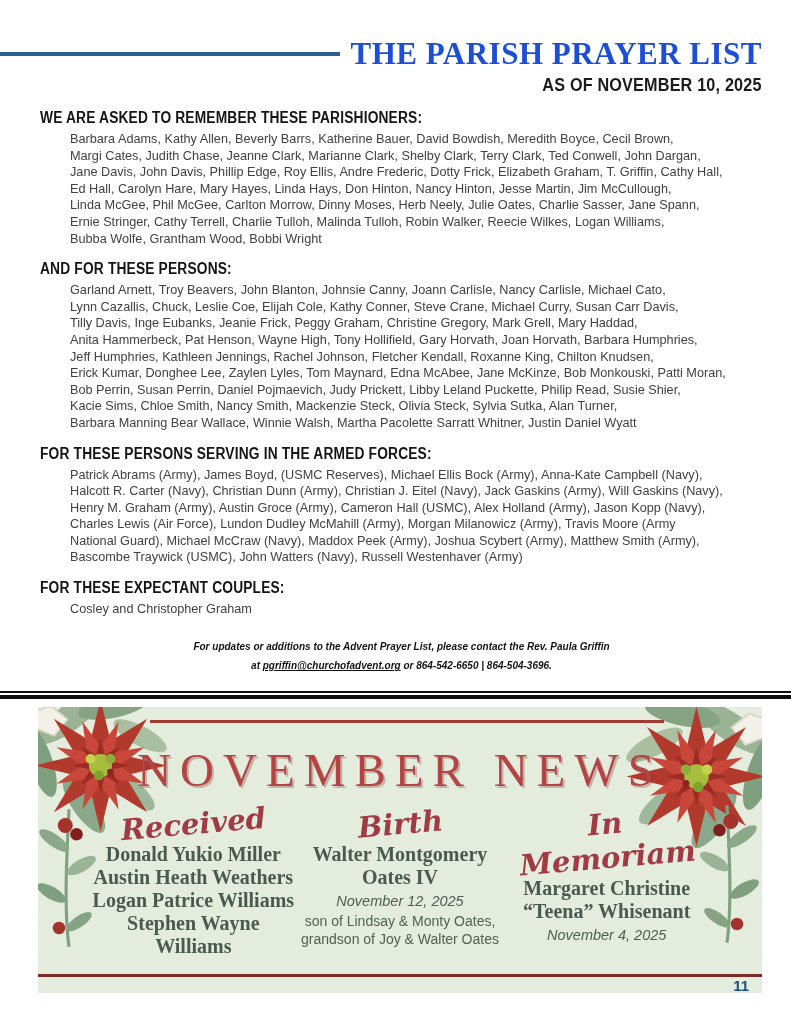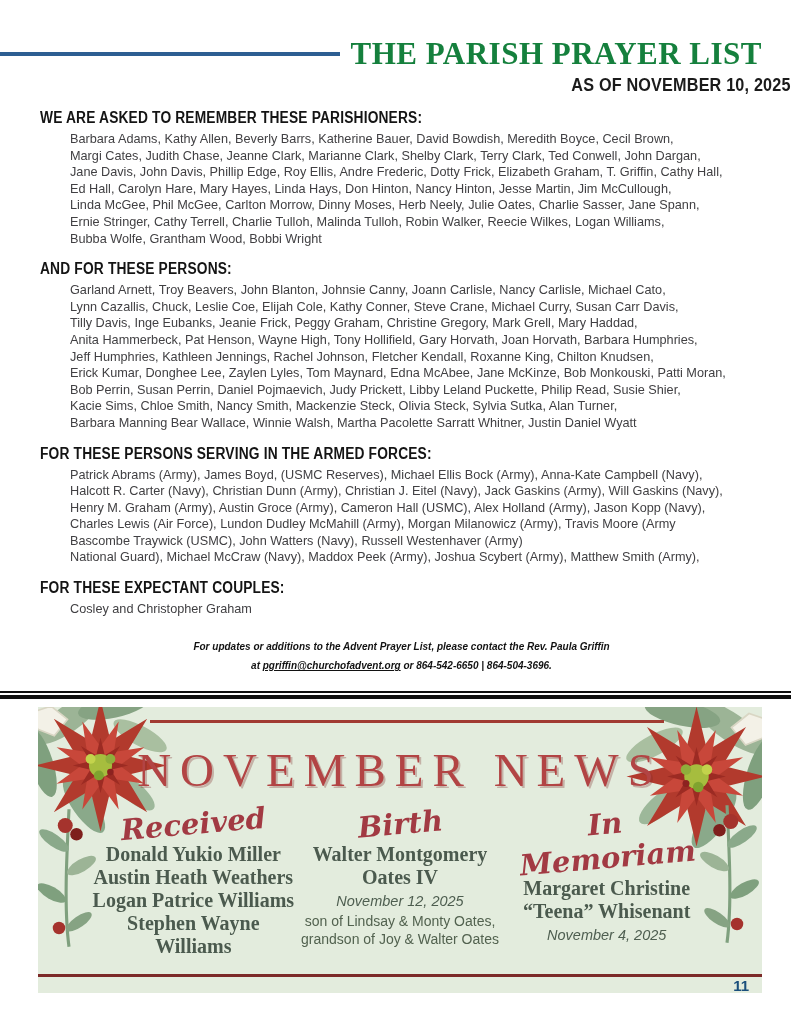--- a/index.html
+++ b/index.html
@@ -7,24 +7,24 @@
   .page {
     width:791px; height:1024px; position:relative; background:#ffffff;
     font-family:"Liberation Sans", sans-serif; overflow:hidden; margin:0 auto;
   }
 
   
   .header-row { display:flex; align-items:center; margin-top:36px; }
   .header-rule { flex:1; height:4px; background:#2d5e92; margin-right:10px; }
   .page-title {
     font-family:"Liberation Serif", serif; font-weight:700; font-size:31px;
-    color:#15803d; letter-spacing:0.5px; padding-right:29px; white-space:nowrap;
+    color:#1d4ed8; letter-spacing:0.5px; padding-right:29px; white-space:nowrap;
   }
   .as-of {
-    text-align:right; font-weight:700; font-size:18px;
+    text-align:right; padding-right:29px; font-weight:700; font-size:18px;
     color:#1b1b1b; letter-spacing:0.2px; margin-top:3px;
   }
   .as-of span { display:inline-block; transform:scaleX(0.9); transform-origin:right center; }
 
   
   .content { padding:0 28px 0 40px; }
   .section { margin-top:13px; }
   .section-heading {
     font-weight:700; font-size:16px; color:#141414; white-space:nowrap;
     transform:scaleX(0.86); transform-origin:left center; letter-spacing:0.2px;
@@ -159,22 +159,22 @@
         </div>
     </div>
 
     <div class="section">
       <div class="section-heading">FOR THESE PERSONS SERVING IN THE ARMED FORCES:</div>
       <div class="section-lines">
           <div>Patrick Abrams (Army), James Boyd, (USMC Reserves), Michael Ellis Bock (Army), Anna-Kate Campbell (Navy),</div>
           <div>Halcott R. Carter (Navy), Christian Dunn (Army), Christian J. Eitel (Navy), Jack Gaskins (Army), Will Gaskins (Navy),</div>
           <div>Henry M. Graham (Army), Austin Groce (Army), Cameron Hall (USMC), Alex Holland (Army), Jason Kopp (Navy),</div>
           <div>Charles Lewis (Air Force), Lundon Dudley McMahill (Army), Morgan Milanowicz (Army), Travis Moore (Army</div>
+          <div>National Guard), Michael McCraw (Navy), Maddox Peek (Army), Joshua Scybert (Army), Matthew Smith (Army),</div>
           <div>Bascombe Traywick (USMC), John Watters (Navy), Russell Westenhaver (Army)</div>
-          <div>National Guard), Michael McCraw (Navy), Maddox Peek (Army), Joshua Scybert (Army), Matthew Smith (Army),</div>
         </div>
     </div>
 
     <div class="section">
       <div class="section-heading">FOR THESE EXPECTANT COUPLES:</div>
       <div class="section-lines">
           <div>Cosley and Christopher Graham</div>
         </div>
     </div>
 

